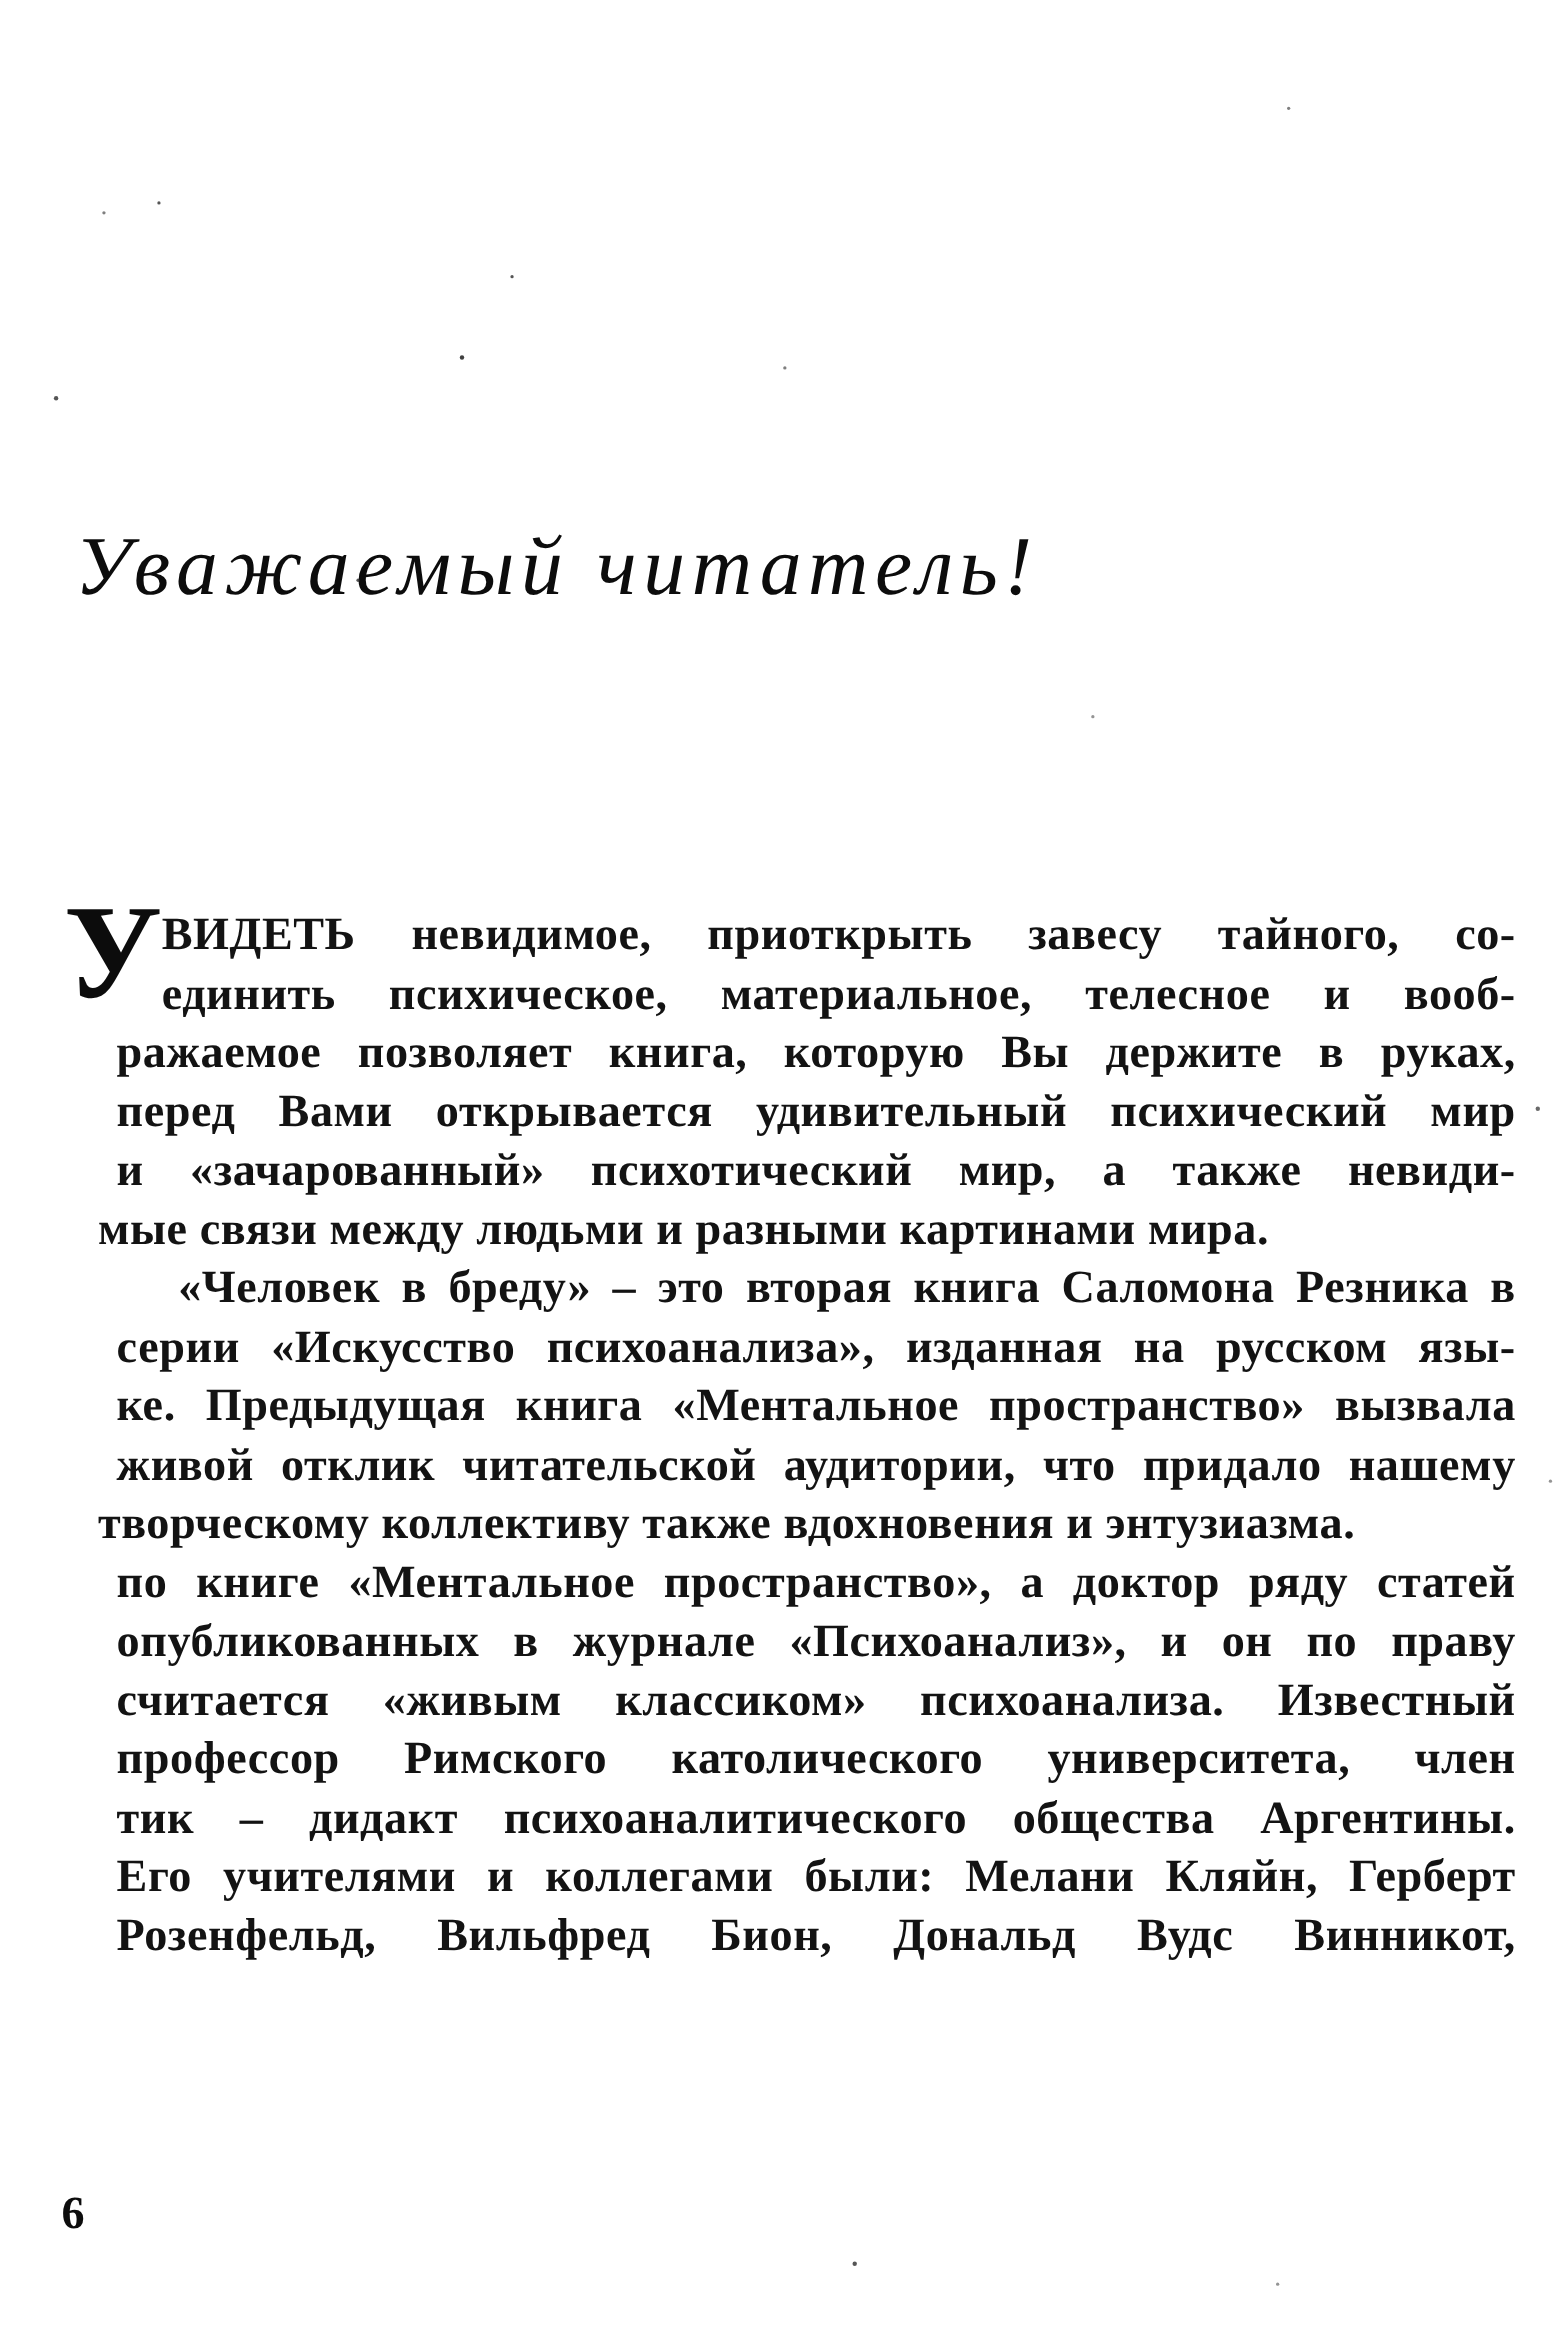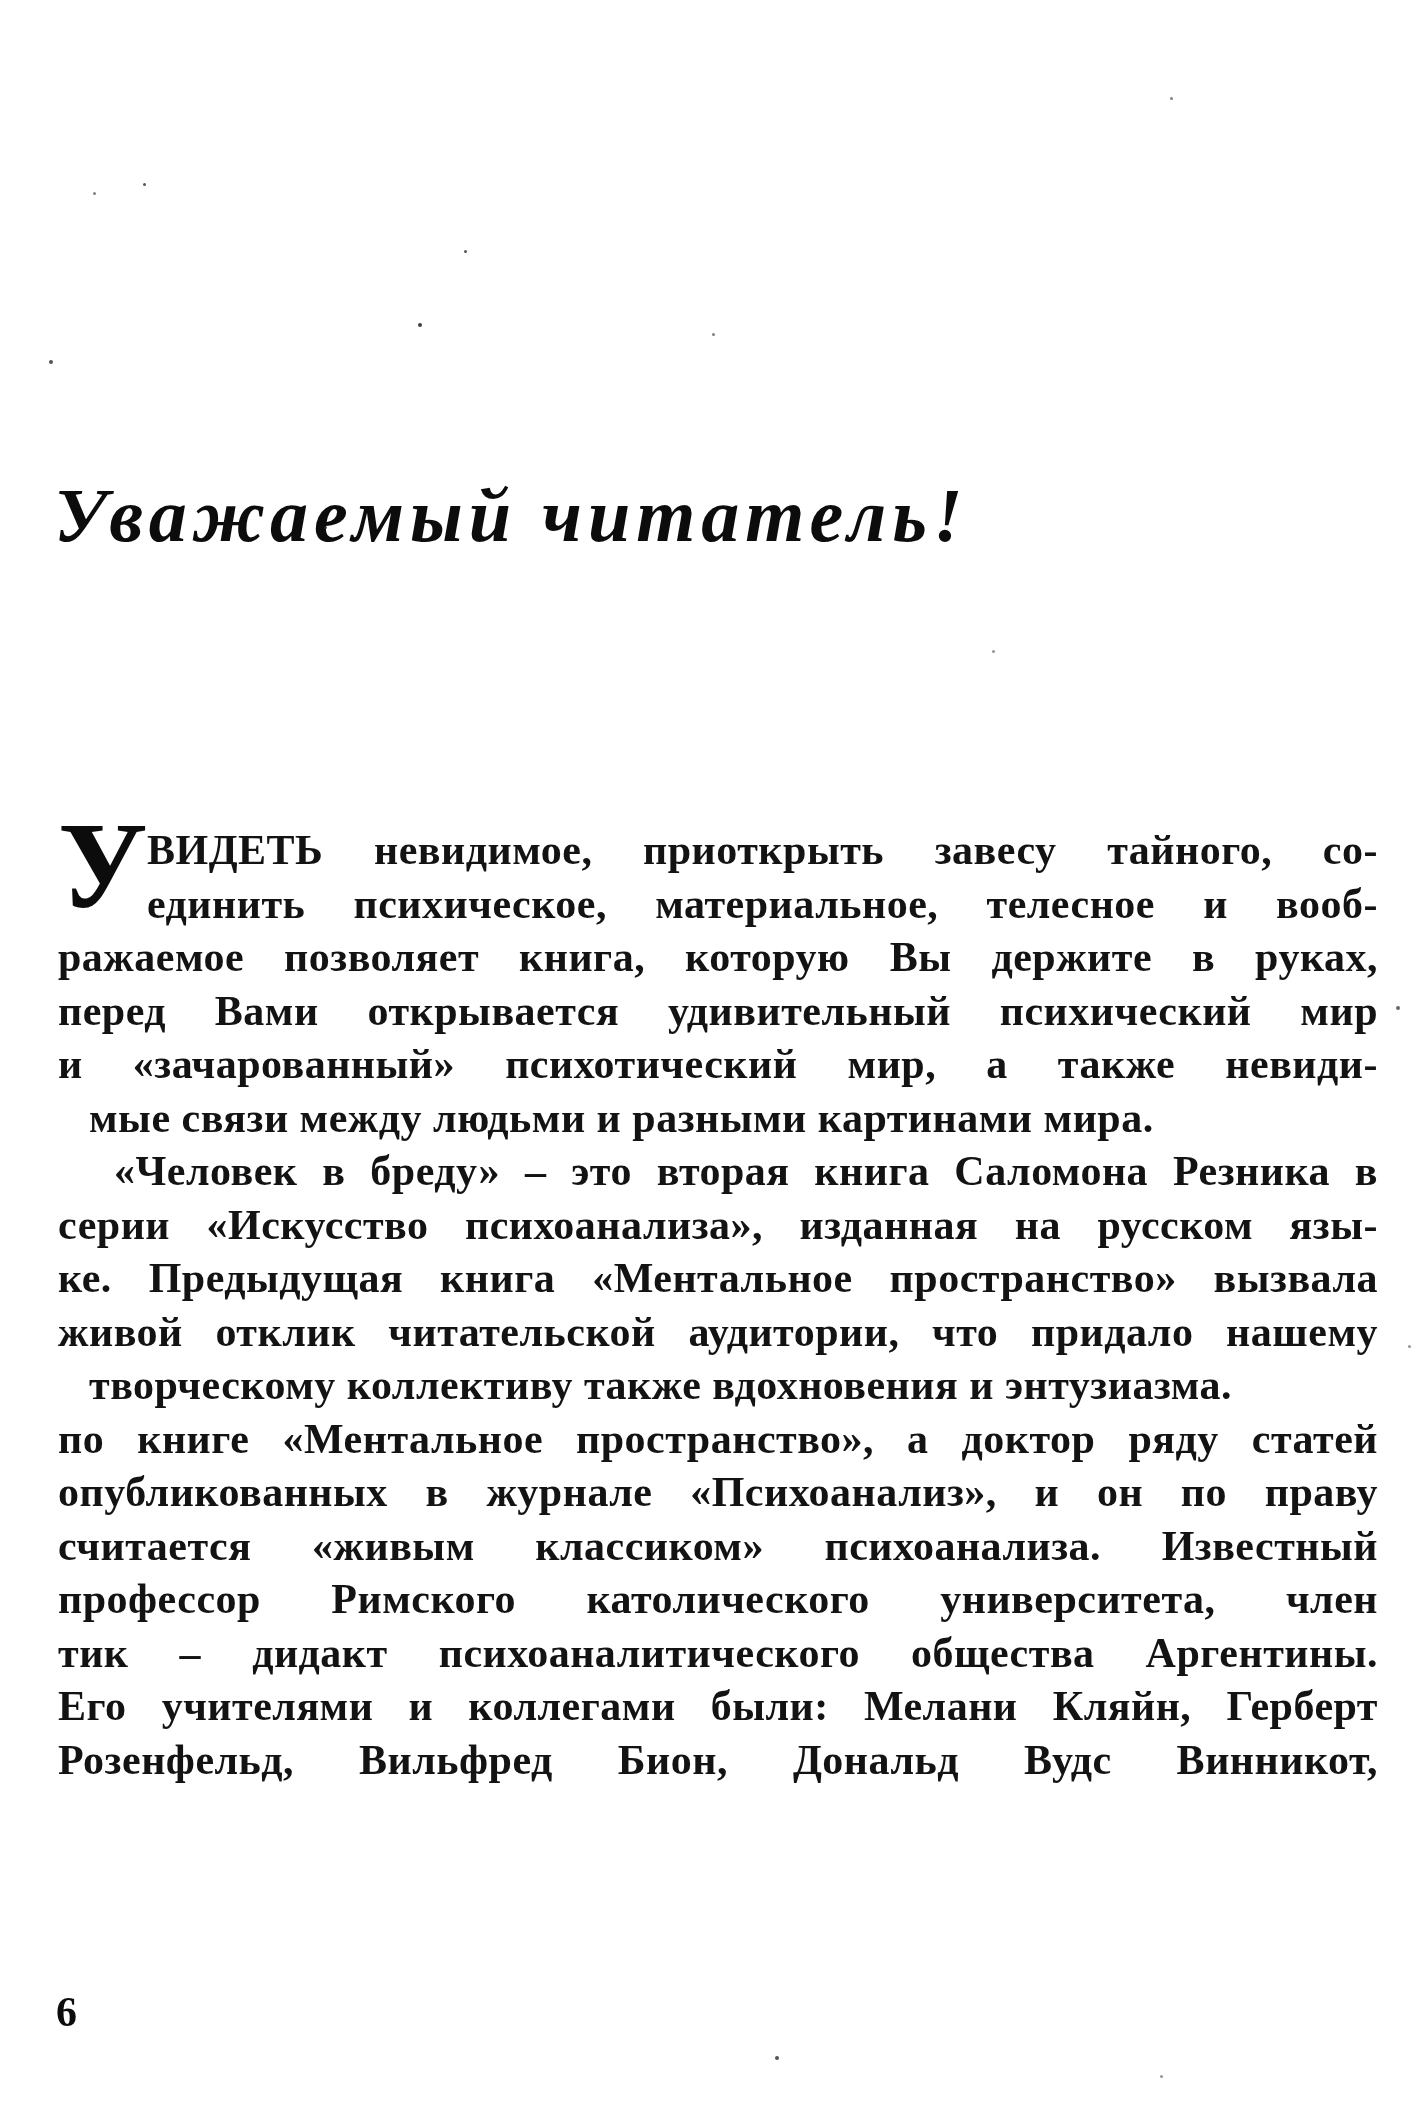--- a/index.html
+++ b/index.html
@@ -11,25 +11,25 @@
     position: relative;
     width: 1420px;
     height: 2123px;
     background: #ffffff;
     overflow: hidden;
     font-family: "Liberation Serif", serif;
     color: #121212;
   }
   .page-title {
     position: absolute;
-    left: 54px;
+    left: 68px;
     top: 426px;
     font-size: 76px;
     line-height: 1;
-    font-weight: bold;
+    font-weight: normal;
     font-style: italic;
     letter-spacing: 6px;
     color: #0c0c0c;
     white-space: nowrap;
   }
   .text-block {
     position: absolute;
     left: 58px;
     top: 824px;
     width: 1320px;
@@ -52,21 +52,21 @@
   }
   .jline, .eline {
     font-size: 42px;
     height: 53.5px;
     line-height: 53.5px;
     letter-spacing: 0.5px;
     text-align: justify;
     white-space: normal;
     overflow: visible;
   }
-  .jline { text-align-last: justify; }
+  .jline { text-align-last: justify; margin-left: 48px; }
   .eline { text-align-last: left; margin-left: 31px; }
   .indent { text-indent: 56px; }
   .page-num {
     position: absolute;
     left: 56px;
     top: 1991px;
     font-size: 42px;
     line-height: 1;
     font-weight: bold;
     color: #0c0c0c;

